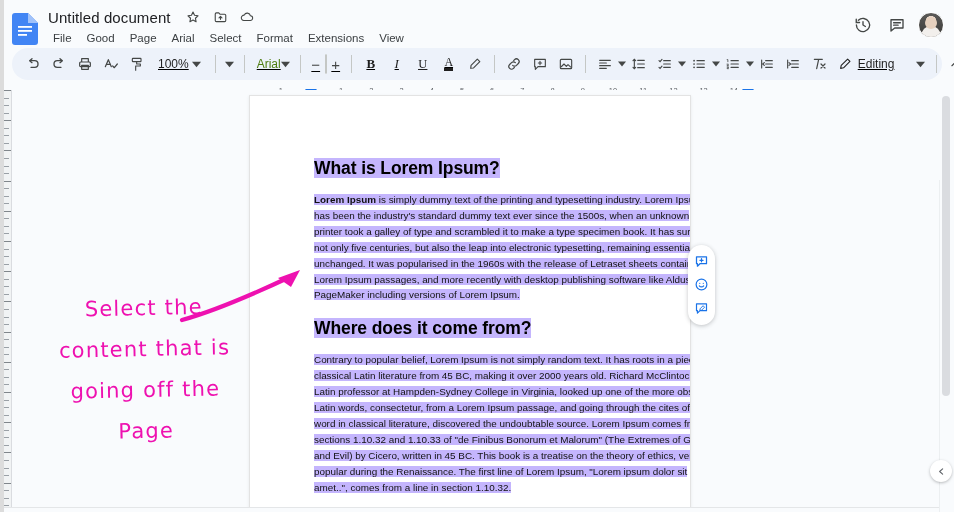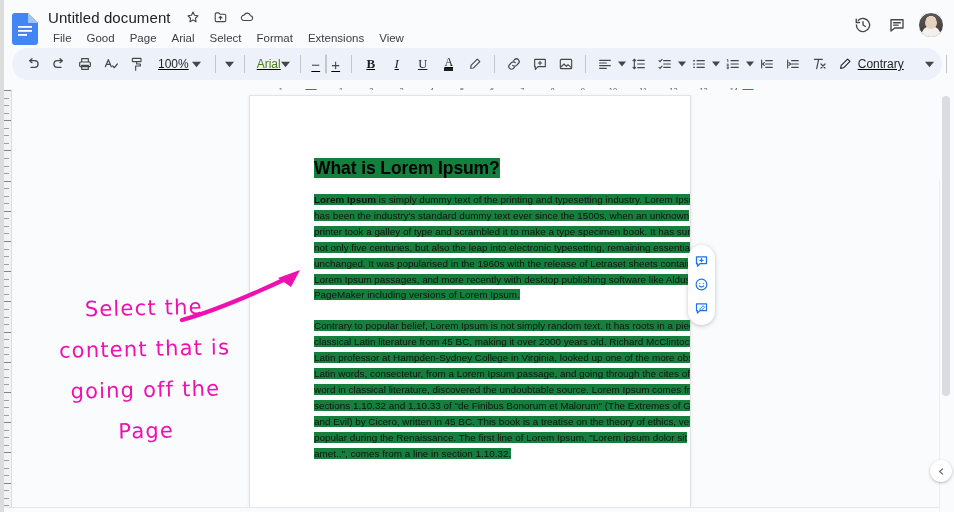--- a/index.html
+++ b/index.html
@@ -89,21 +89,21 @@
   }
   .pagebody { position:absolute; left:64px; top:62px; width:520px; }
   .doch1 {
     font-size:17.5px; font-weight:bold; color:#000; margin:0 0 13px 0;
     letter-spacing:-.1px; display:inline-block;
   }
   .docp {
     font-size:9.9px; line-height:15.9px; color:#111; margin:0 0 15px 0;
     width:402px; text-align:left;
   }
-  .sel-line { background:#15803d; box-decoration-break:clone; -webkit-box-decoration-break:clone; }
+  .sel-line { background:#c4b5fd; box-decoration-break:clone; -webkit-box-decoration-break:clone; }
 
   
   .floatbar {
     position:absolute; left:676px; top:155px; width:27px; height:80px;
     background:#fff; border-radius:16px; box-shadow:0 1px 4px rgba(60,64,67,.30);
     display:flex; flex-direction:column; align-items:center; justify-content:space-around;
     padding:5px 0; z-index:6;
   }
   .fbtn { width:20px; height:20px; display:flex; align-items:center; justify-content:center; color:#1a73e8; border-radius:4px;}
 
@@ -389,21 +389,21 @@
     </div>
 
     <div style="flex:1 1 auto"></div>
 
     <div class="editmode">
       <span style="display:flex">
         <svg width="14" height="14" viewBox="0 0 24 24" fill="none" stroke="#1f1f1f" stroke-width="1.8" stroke-linejoin="round">
           <path d="M16.5 3.5l4 4-11 11-5 1 1-5z"></path>
         </svg>
       </span>
-      <span>Contrary</span>
+      <span>Editing</span>
       <span class="caret" style="margin-left:12px">
         <svg width="9" height="9" viewBox="0 0 10 6">
             <path d="M0 0l5 6 5-6z" fill="#444746"></path>
           </svg>
       </span>
     </div>
     <div class="divider"></div>
     <div class="tb">
       <svg width="14" height="14" viewBox="0 0 24 24" fill="none" stroke="#444746" stroke-width="2" stroke-linecap="round" stroke-linejoin="round">
         <path d="M5 15l7-7 7 7"></path>
@@ -558,20 +558,23 @@
     <div class="pagebody">
 
       <h1 class="doch1">
         <span class="sel-line">What is Lorem Ipsum?</span>
       </h1>
 
       <p class="docp">
         <span class="sel-line"><b>Lorem Ipsum</b><span> is simply dummy text of the printing and typesetting industry. Lorem Ipsum has been the industry's standard dummy text ever since the 1500s, when an unknown printer took a galley of type and scrambled it to make a type specimen book. It has survived not only five centuries, but also the leap into electronic typesetting, remaining essentially unchanged. It was popularised in the 1960s with the release of Letraset sheets containing Lorem Ipsum passages, and more recently with desktop publishing software like Aldus PageMaker including versions of Lorem Ipsum.</span></span>
       </p>
 
+      <h1 class="doch1">
+        <span class="sel-line">Where does it come from?</span>
+      </h1>
 
       <p class="docp">
         <span class="sel-line">Contrary to popular belief, Lorem Ipsum is not simply random text. It has roots in a piece of classical Latin literature from 45 BC, making it over 2000 years old. Richard McClintock, a Latin professor at Hampden-Sydney College in Virginia, looked up one of the more obscure Latin words, consectetur, from a Lorem Ipsum passage, and going through the cites of the word in classical literature, discovered the undoubtable source. Lorem Ipsum comes from sections 1.10.32 and 1.10.33 of "de Finibus Bonorum et Malorum" (The Extremes of Good and Evil) by Cicero, written in 45 BC. This book is a treatise on the theory of ethics, very popular during the Renaissance. The first line of Lorem Ipsum, "Lorem ipsum dolor sit amet..", comes from a line in section 1.10.32.</span>
       </p>
 
       <p class="docp">
         
       </p>
 
     </div>

